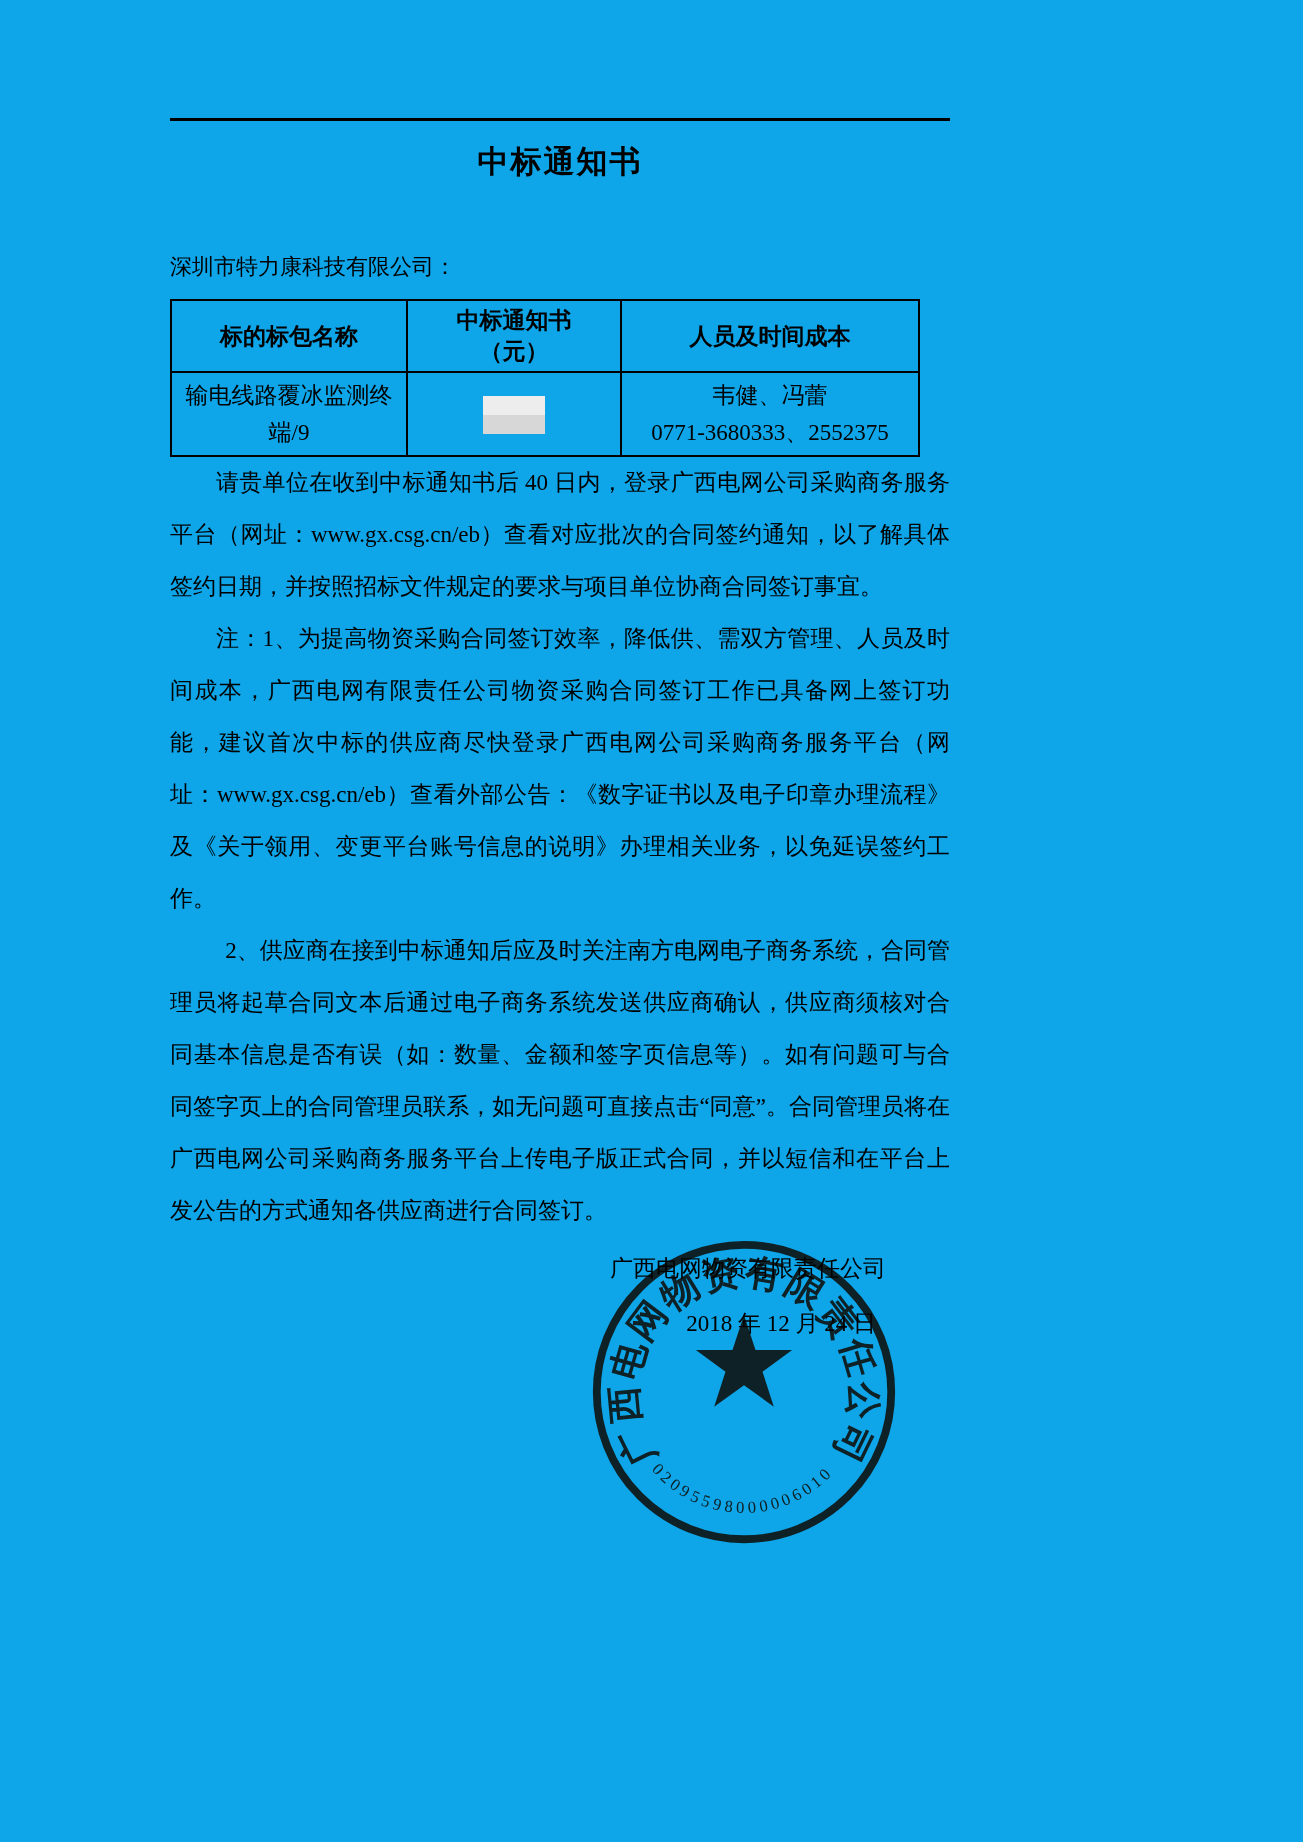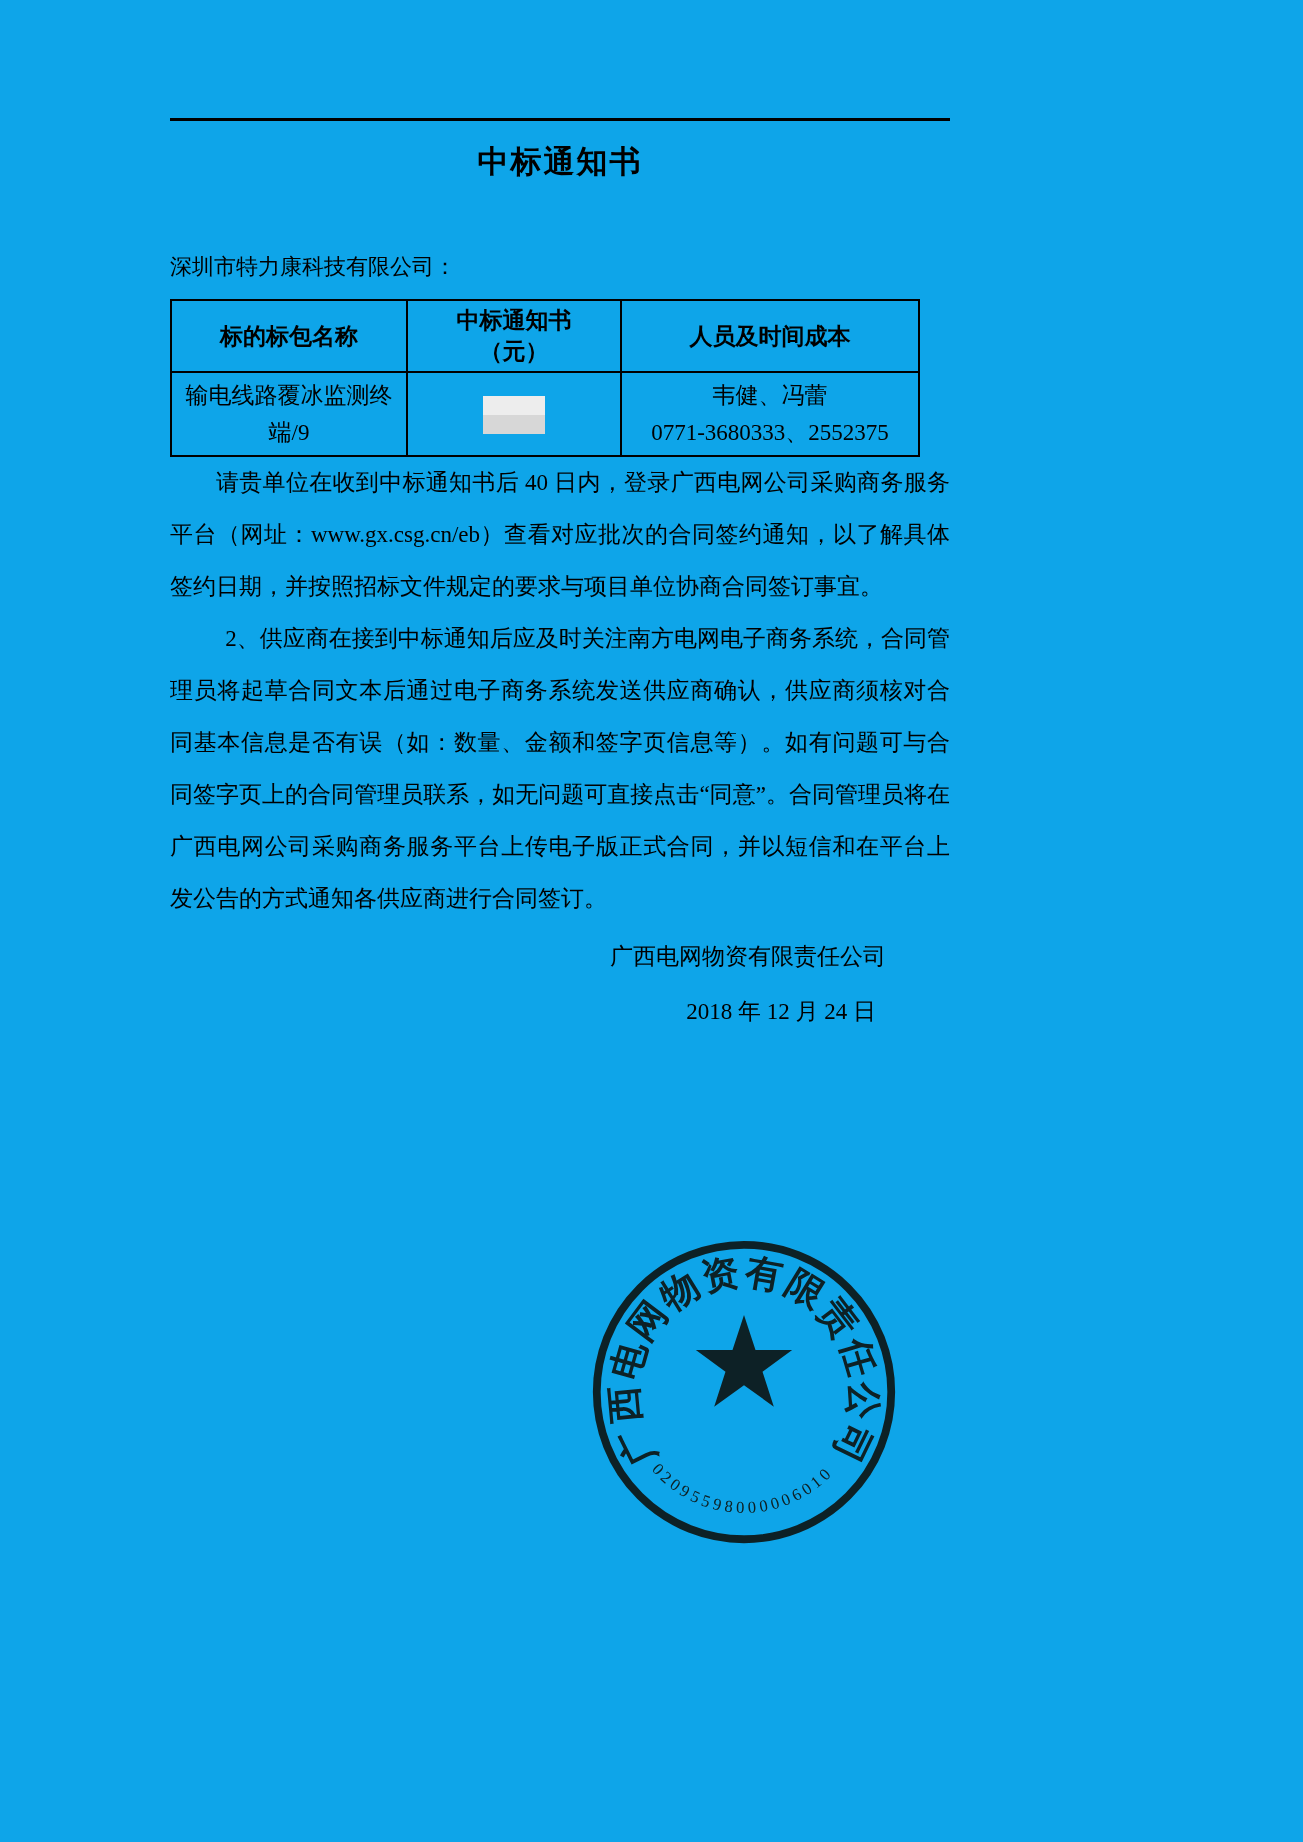--- a/index.html
+++ b/index.html
@@ -97,20 +97,21 @@
         <td>
           <div>韦健、冯蕾</div>
           <div>0771-3680333、2552375</div>
         </td>
       </tr>
     </tbody>
   </table>
 
   <p class="para">请贵单位在收到中标通知书后 40 日内，登录广西电网公司采购商务服务平台（网址：www.gx.csg.cn/eb）查看对应批次的合同签约通知，以了解具体签约日期，并按照招标文件规定的要求与项目单位协商合同签订事宜。</p>
 
+  <p class="para">注：1、为提高物资采购合同签订效率，降低供、需双方管理、人员及时间成本，广西电网有限责任公司物资采购合同签订工作已具备网上签订功能，建议首次中标的供应商尽快登录广西电网公司采购商务服务平台（网址：www.gx.csg.cn/eb）查看外部公告：《数字证书以及电子印章办理流程》及《关于领用、变更平台账号信息的说明》办理相关业务，以免延误签约工作。</p>
 
   <p class="para note2">2、供应商在接到中标通知后应及时关注南方电网电子商务系统，合同管理员将起草合同文本后通过电子商务系统发送供应商确认，供应商须核对合同基本信息是否有误（如：数量、金额和签字页信息等）。如有问题可与合同签字页上的合同管理员联系，如无问题可直接点击“同意”。合同管理员将在广西电网公司采购商务服务平台上传电子版正式合同，并以短信和在平台上发公告的方式通知各供应商进行合同签订。</p>
 
   <div class="signature">
     <div class="sig-company">广西电网物资有限责任公司</div>
     <div class="sig-date">2018 年 12 月 24 日</div>
   </div>
 
   <div class="stamp">
     <svg width="312" height="312" viewBox="0 0 320 320">

